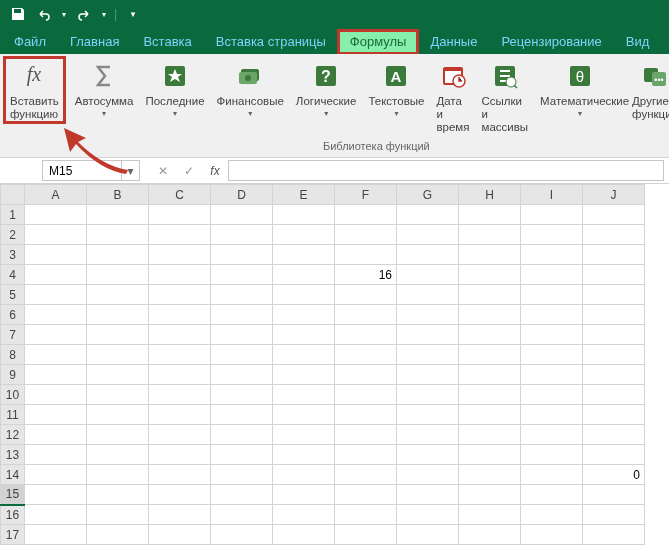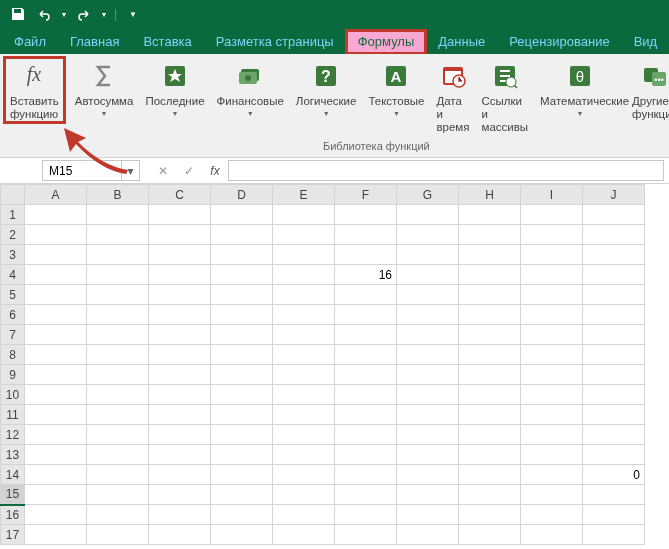--- a/index.html
+++ b/index.html
@@ -6,21 +6,21 @@
     body { font-family: "Segoe UI", Tahoma, sans-serif; font-size: 12px; width: 669px; height: 549px; overflow: hidden; background: #fff; user-select: none; }
     
     
     .titlebar { height: 28px; background: #0b6a3d; display: flex; align-items: center; padding: 0 6px; gap: 2px; }
     .titlebar .qat-btn { width: 24px; height: 24px; display: flex; align-items: center; justify-content: center; color: #fff; cursor: pointer; }
     .titlebar .qat-sep { color: rgba(255,255,255,0.3); margin: 0 2px; }
     
     
     .ribbon-tabs { height: 26px; background: #0b6a3d; display: flex; align-items: flex-end; padding: 0 2px; }
     .ribbon-tab { color: #7dd3fc; padding: 4px 12px 5px; font-size: 13px; cursor: pointer; white-space: nowrap; }
-    .ribbon-tab.active { background: #f9a8d4; color: #1a6b3c; }
+    .ribbon-tab.active { background: #86efac; color: #1a6b3c; }
     .ribbon-tab.highlighted { outline: 3px solid #c0392b; outline-offset: -2px; }
     
     
     .ribbon-body { height: 104px; background: #f0f0f0; border-bottom: 1px solid #d4d4d4; display: flex; padding: 3px 4px 0; position: relative; }
     .rb-group { display: flex; flex-direction: column; align-items: center; }
     .rb-btns { display: flex; }
     .rb-btn { display: flex; flex-direction: column; align-items: center; justify-content: flex-start; padding: 3px 6px 2px; cursor: pointer; }
     .rb-btn.highlighted { outline: 3px solid #c0392b; outline-offset: -2px; }
     .rb-icon { width: 32px; height: 32px; margin-bottom: 3px; display: flex; align-items: center; justify-content: center; }
     .rb-label { font-size: 11.5px; line-height: 13px; text-align: left; color: #444; max-width: 80px; }
@@ -74,21 +74,21 @@
   </div>
   <span class="qat-btn" style="width:12px;font-size:8px;">▾</span>
   <span class="qat-sep">|</span>
   <span class="qat-btn" style="font-size:9px;">▾</span>
 </div>
 
 <div class="ribbon-tabs">
   <div class="ribbon-tab">Файл</div>
   <div class="ribbon-tab">Главная</div>
   <div class="ribbon-tab">Вставка</div>
-  <div class="ribbon-tab">Разметка страницы</div>
+  <div class="ribbon-tab">Вставка страницы</div>
   <div class="ribbon-tab active highlighted">Формулы</div>
   <div class="ribbon-tab">Данные</div>
   <div class="ribbon-tab">Рецензирование</div>
   <div class="ribbon-tab">Вид</div>
 </div>
 
 <div class="ribbon-body">
   <div class="rb-group">
     <div class="rb-btns">
       <div class="rb-btn highlighted">

